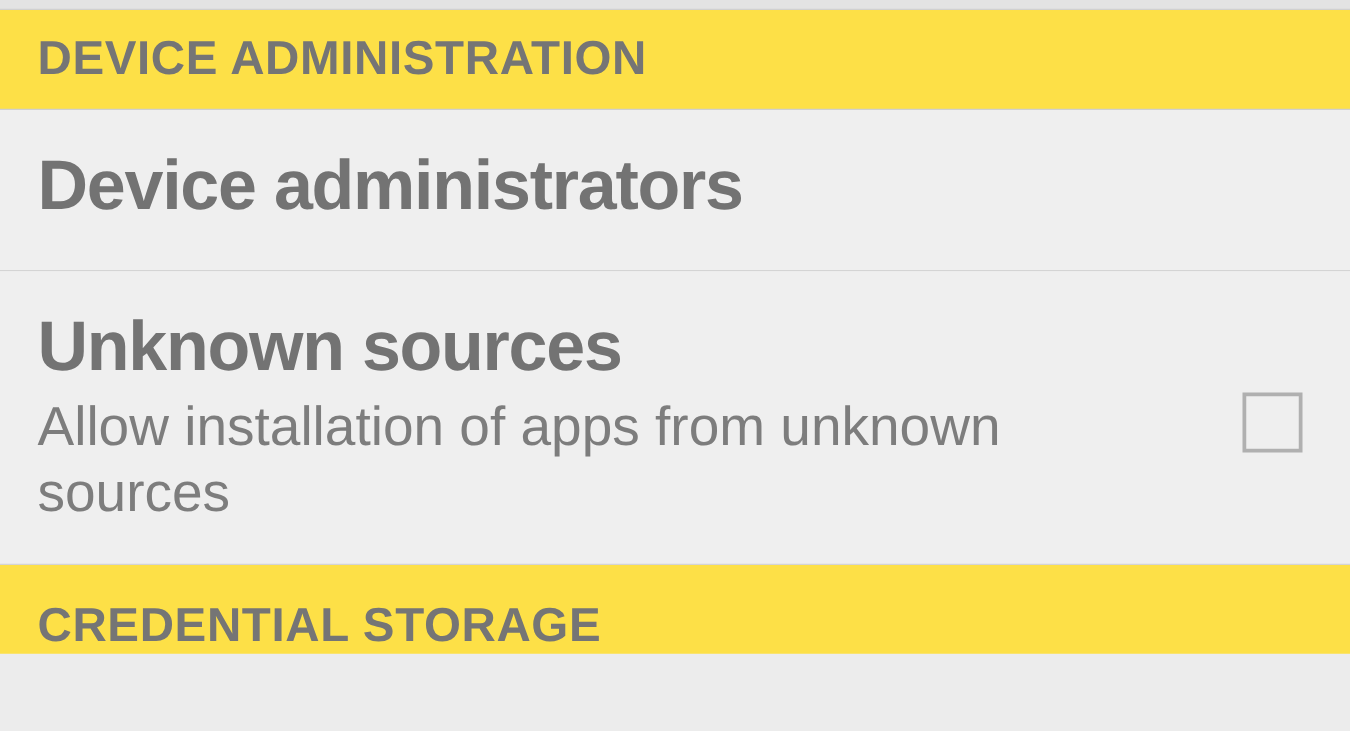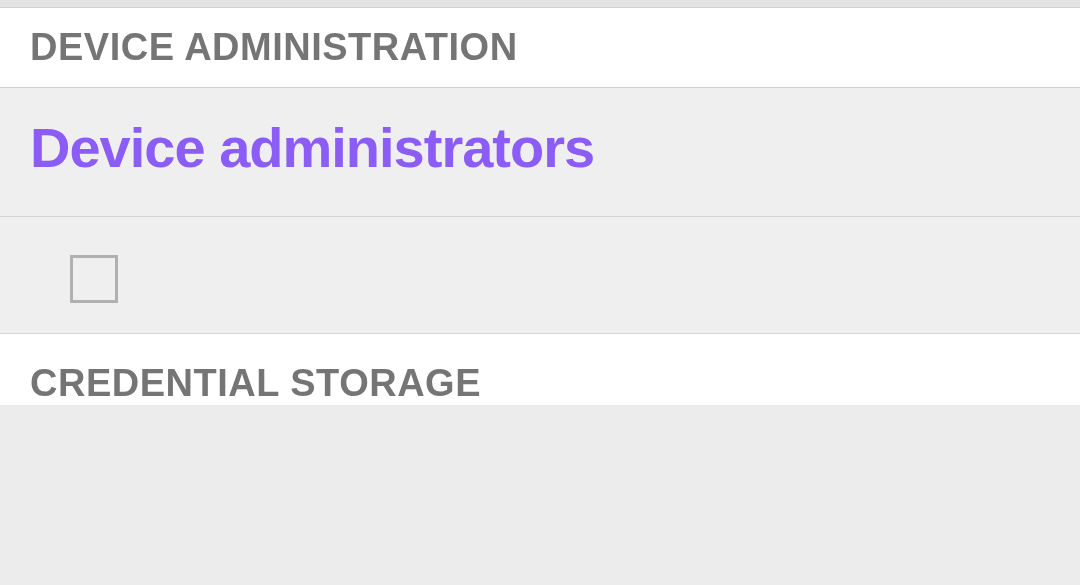--- a/index.html
+++ b/index.html
@@ -13,21 +13,21 @@
       font-family: "Helvetica Neue", Helvetica, Arial, sans-serif;
       background: #ececec;
       overflow: hidden;
     }
     .top-strip {
       height: 8px;
       background: #e3e3e3;
       border-bottom: 1px solid #d0d0d0;
     }
     .section-header {
-      background: #ffffff;
+      background: #fde047;
       padding: 18px 30px 18px 30px;
       border-bottom: 1px solid #cfcfcf;
     }
     .section-header-text {
       font-size: 38px;
       font-weight: 700;
       letter-spacing: 0.5px;
       color: #757575;
     }
     .list-item {
@@ -38,21 +38,21 @@
       align-items: center;
       justify-content: space-between;
     }
     .list-item-text {
       flex: 1;
       min-width: 0;
     }
     .item-title {
       font-size: 56px;
       font-weight: 700;
-      color: #8b5cf6;
+      color: #737373;
       line-height: 1.15;
       margin-bottom: 6px;
       letter-spacing: -1px;
     }
     .item-subtitle {
       font-size: 44px;
       font-weight: 300;
       color: #7d7d7d;
       line-height: 1.2;
       max-width: 870px;
@@ -82,18 +82,22 @@
   <div class="section-header-text">DEVICE ADMINISTRATION</div>
 </div>
 
 <div class="list-item">
   <div class="list-item-text">
     <div class="item-title">Device administrators</div>
   </div>
 </div>
 
 <div class="list-item">
+  <div class="list-item-text">
+    <div class="item-title">Unknown sources</div>
+    <div class="item-subtitle">Allow installation of apps from unknown sources</div>
+  </div>
   <div class="checkbox"></div>
 </div>
 
 <div class="section-header cut">
   <div class="section-header-text">CREDENTIAL STORAGE</div>
 </div>
 
 </body></html>

